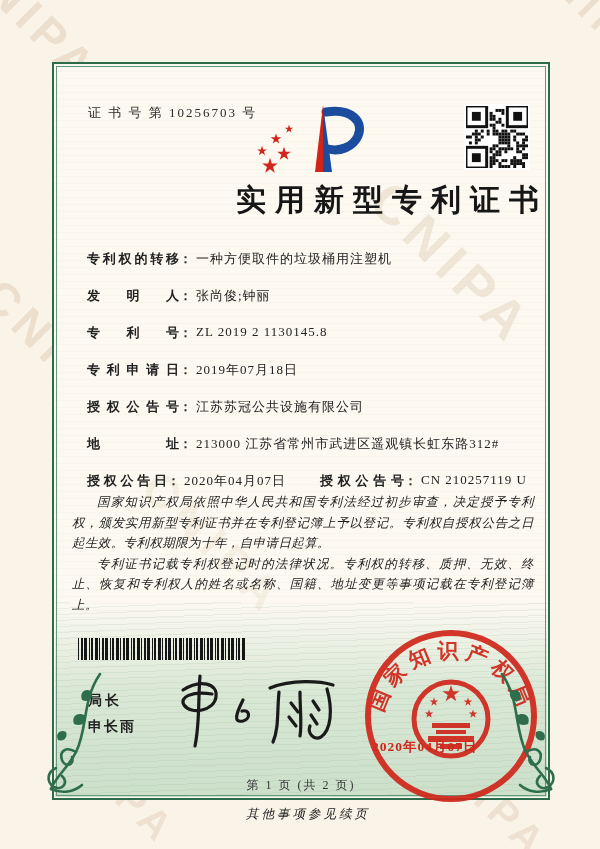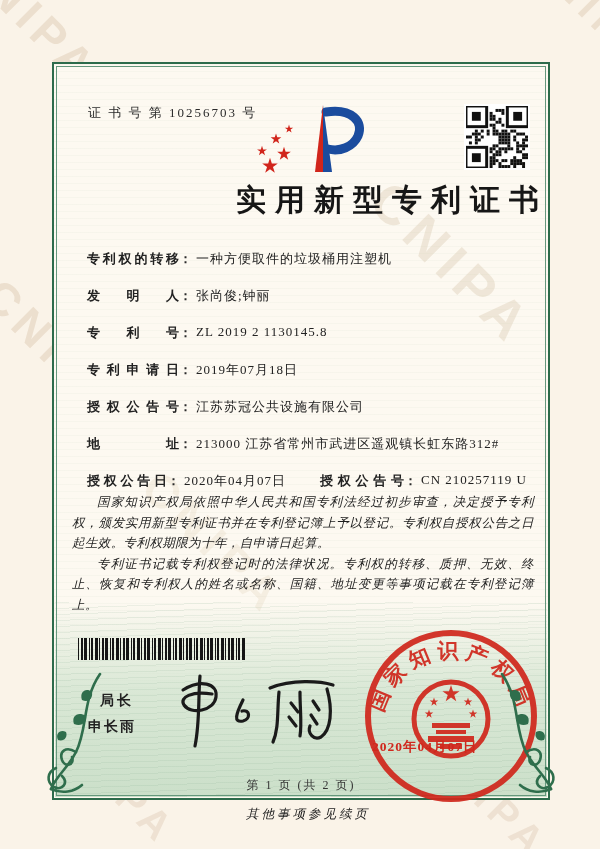--- a/index.html
+++ b/index.html
@@ -80,21 +80,21 @@
     position:absolute;left:18px;top:428px;width:462px;z-index:4;
     font-size:12.5px;font-style:italic;line-height:20.5px;
     letter-spacing:0.4px;color:#1d1d1d;text-align:justify;
   }
   .paras p{margin:0;text-indent:2em;}
   
   .barcode{position:absolute;left:24px;top:574px;height:22px;z-index:4;font-size:0;}
   .barcode i{display:inline-block;height:22px;background:#151515;vertical-align:top;}
   .sign-title{
     position:absolute;left:34px;top:628px;z-index:4;font-size:14px;font-weight:bold;
-    font-family:"Liberation Sans","DejaVu Sans",sans-serif;letter-spacing:3px;color:#222;margin-left:12px;
+    font-family:"Liberation Sans","DejaVu Sans",sans-serif;letter-spacing:3px;color:#222;
   }
   .sign-name{
     position:absolute;left:34px;top:654px;z-index:4;font-size:14px;font-weight:bold;
     font-family:Liberation Sans, sans-serif;letter-spacing:2px;color:#222;
   }
   .signature{position:absolute;left:116px;top:606px;z-index:4;}
   .seal{position:absolute;left:308px;top:563px;z-index:5;opacity:0.93;}
   .seal-date{
     position:absolute;left:318px;top:674px;z-index:6;
     font-size:13.5px;font-weight:bold;letter-spacing:1px;color:#d0281d;white-space:nowrap;

